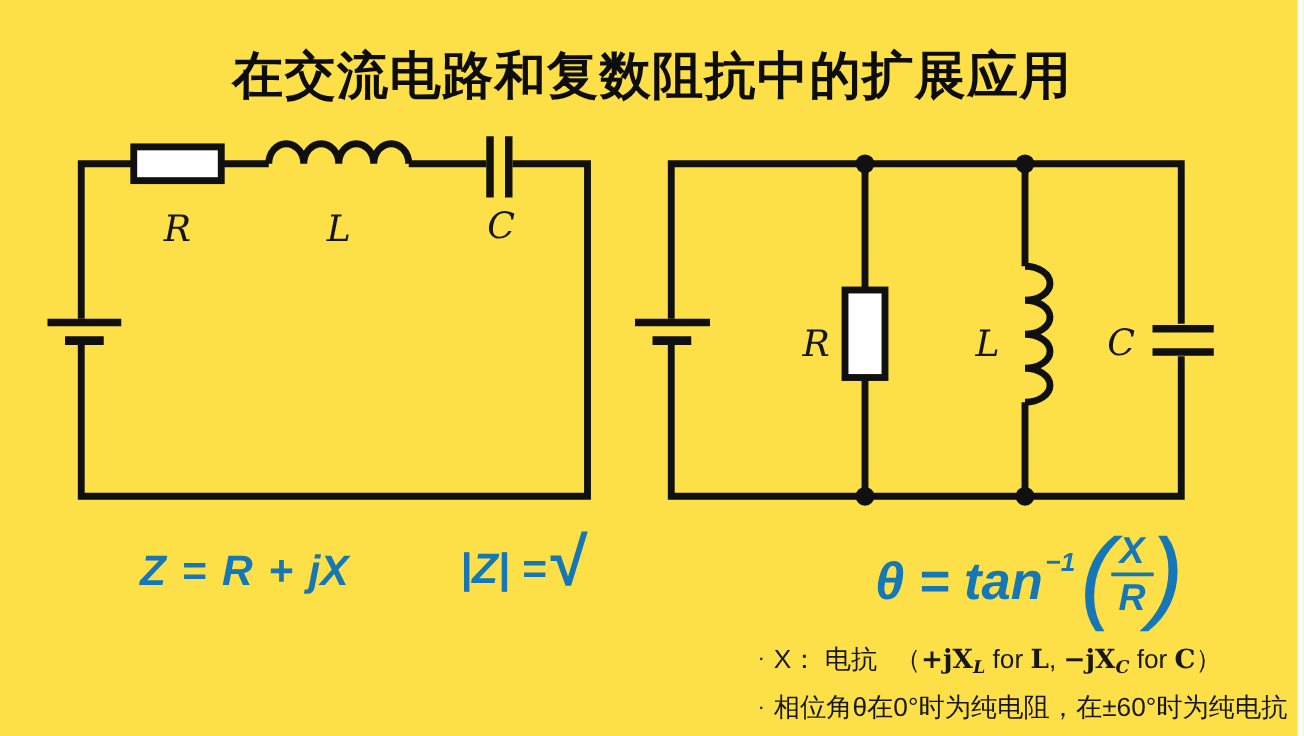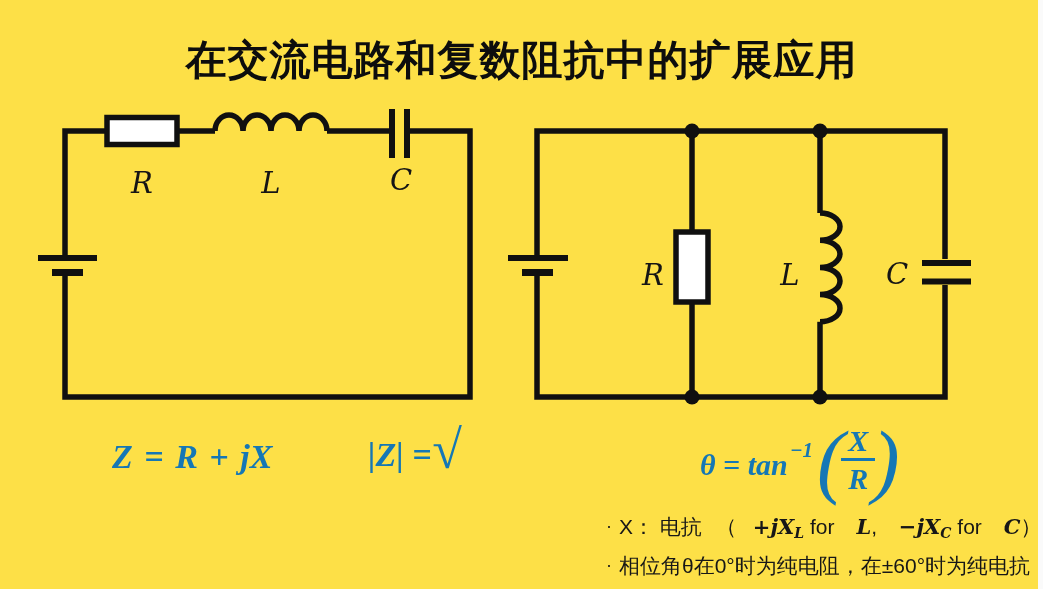--- a/index.html
+++ b/index.html
@@ -4,45 +4,45 @@
 <style>
   html,body{margin:0;padding:0;background:#ffffff;font-family:"Liberation Sans",sans-serif;}
   .stage{position:relative;width:1043px;height:589px;background:#fde047;overflow:hidden;}
   .edge-strip{position:absolute;top:0;right:0;width:5px;height:100%;background:#fafafa;}
   .title{position:absolute;top:33px;left:0;width:100%;text-align:center;
          font-size:41px;font-weight:800;letter-spacing:1px;color:#0d0d0d;
          font-family:"Liberation Sans",sans-serif;}
   svg.circuits{position:absolute;left:0;top:0;}
   .clabel{font-family:"DejaVu Serif",serif;font-style:italic;font-size:29px;fill:#151515;}
   
-  .formula{position:absolute;color:#1577b5;font-family:Liberation Serif, serif;
+  .formula{position:absolute;color:#1577b5;font-family:Liberation Sans, sans-serif;
            font-style:italic;font-weight:bold;white-space:nowrap;}
   .f1{left:112px;top:438px;font-size:34px;word-spacing:3px;}
   .f2{left:368px;top:426px;display:flex;align-items:baseline;}
   .f2-lhs{font-size:34px;}
   .sqrt{display:inline-flex;align-items:baseline;}
   .radical{font-size:54px;line-height:0.85;margin-right:-9px;position:relative;top:2px;}
   .radicand{font-size:31px;border-top:3.5px solid #1577b5;padding:4px 10px 0 6px;line-height:1.05;}
   .radicand sup{font-size:19px;position:relative;top:-1px;vertical-align:super;}
   .f3{left:700px;top:422px;display:flex;align-items:center;}
-  .f3-lhs{font-size:30px;position:relative;top:6px;}
+  .f3-lhs{font-size:42px;position:relative;top:6px;}
   .f3-sup{font-size:21px;position:relative;top:-8px;margin:0 4px 0 2px;}
   .paren{font-size:82px;font-weight:normal;line-height:0.9;position:relative;top:2px;}
   .paren.open{margin-right:-3px;}
   .paren.close{margin-left:-3px;}
   .frac{display:inline-flex;flex-direction:column;align-items:center;font-size:30px;line-height:1.12;position:relative;top:1px;}
   .frac .num{border-bottom:3.5px solid #1577b5;padding:0 7px 1px;}
   .frac .den{padding-top:1px;}
   
   .note{position:absolute;left:606px;color:#171717;font-size:21px;white-space:nowrap;}
   .note-1{top:513px;}
   .note-2{top:552px;}
   .note .bullet{font-size:18px;margin-right:7px;position:relative;top:-2px;}
   .note .mopen{margin-left:14px;}
-  .note .math{font-family:"DejaVu Serif",serif;font-style:italic;font-weight:bold;margin-left:16px;}
+  .note .math{font-family:"DejaVu Serif",serif;font-weight:bold;}
   .note sub{font-size:14px;vertical-align:-4px;font-family:"DejaVu Serif",serif;font-style:italic;font-weight:bold;}
 </style>
 </head>
 <body>
 
 <div class="stage">
   <div class="edge-strip"></div>
 
   <div class="title">在交流电路和复数阻抗中的扩展应用</div>
 

